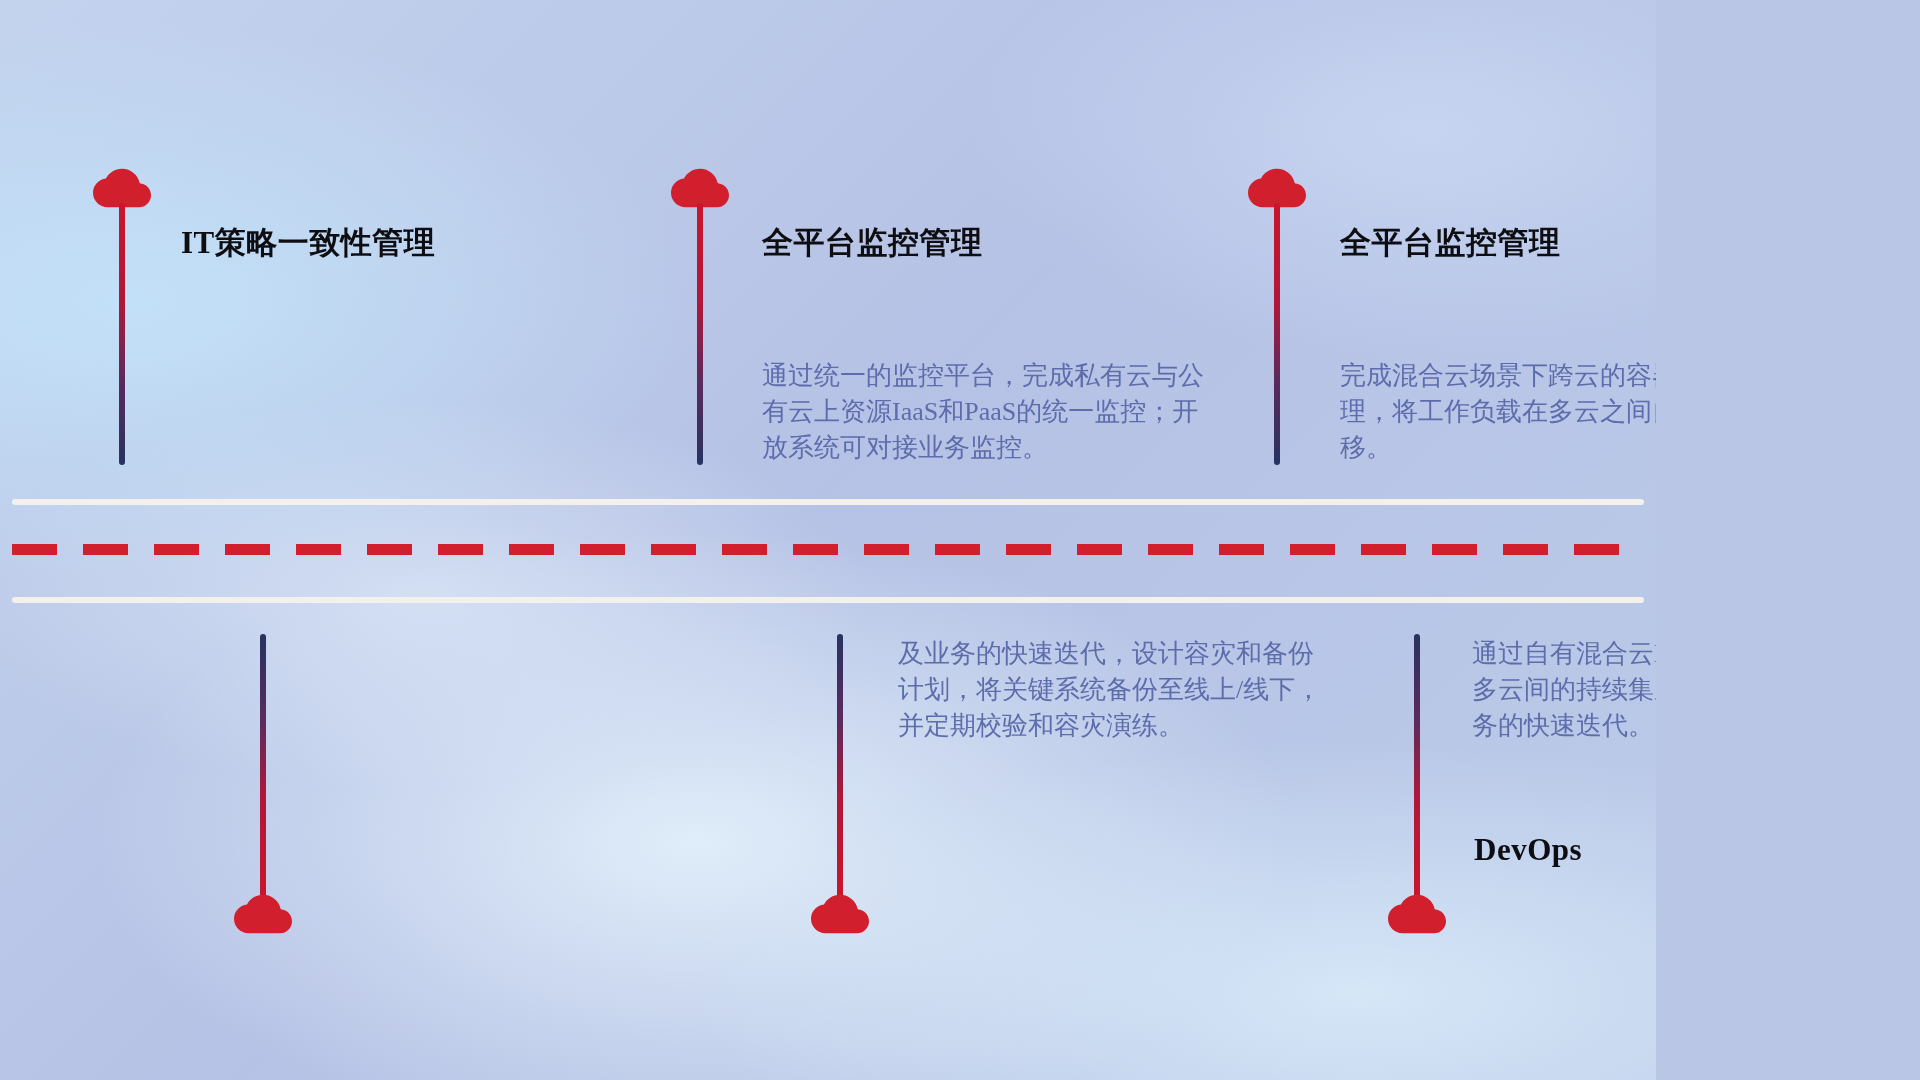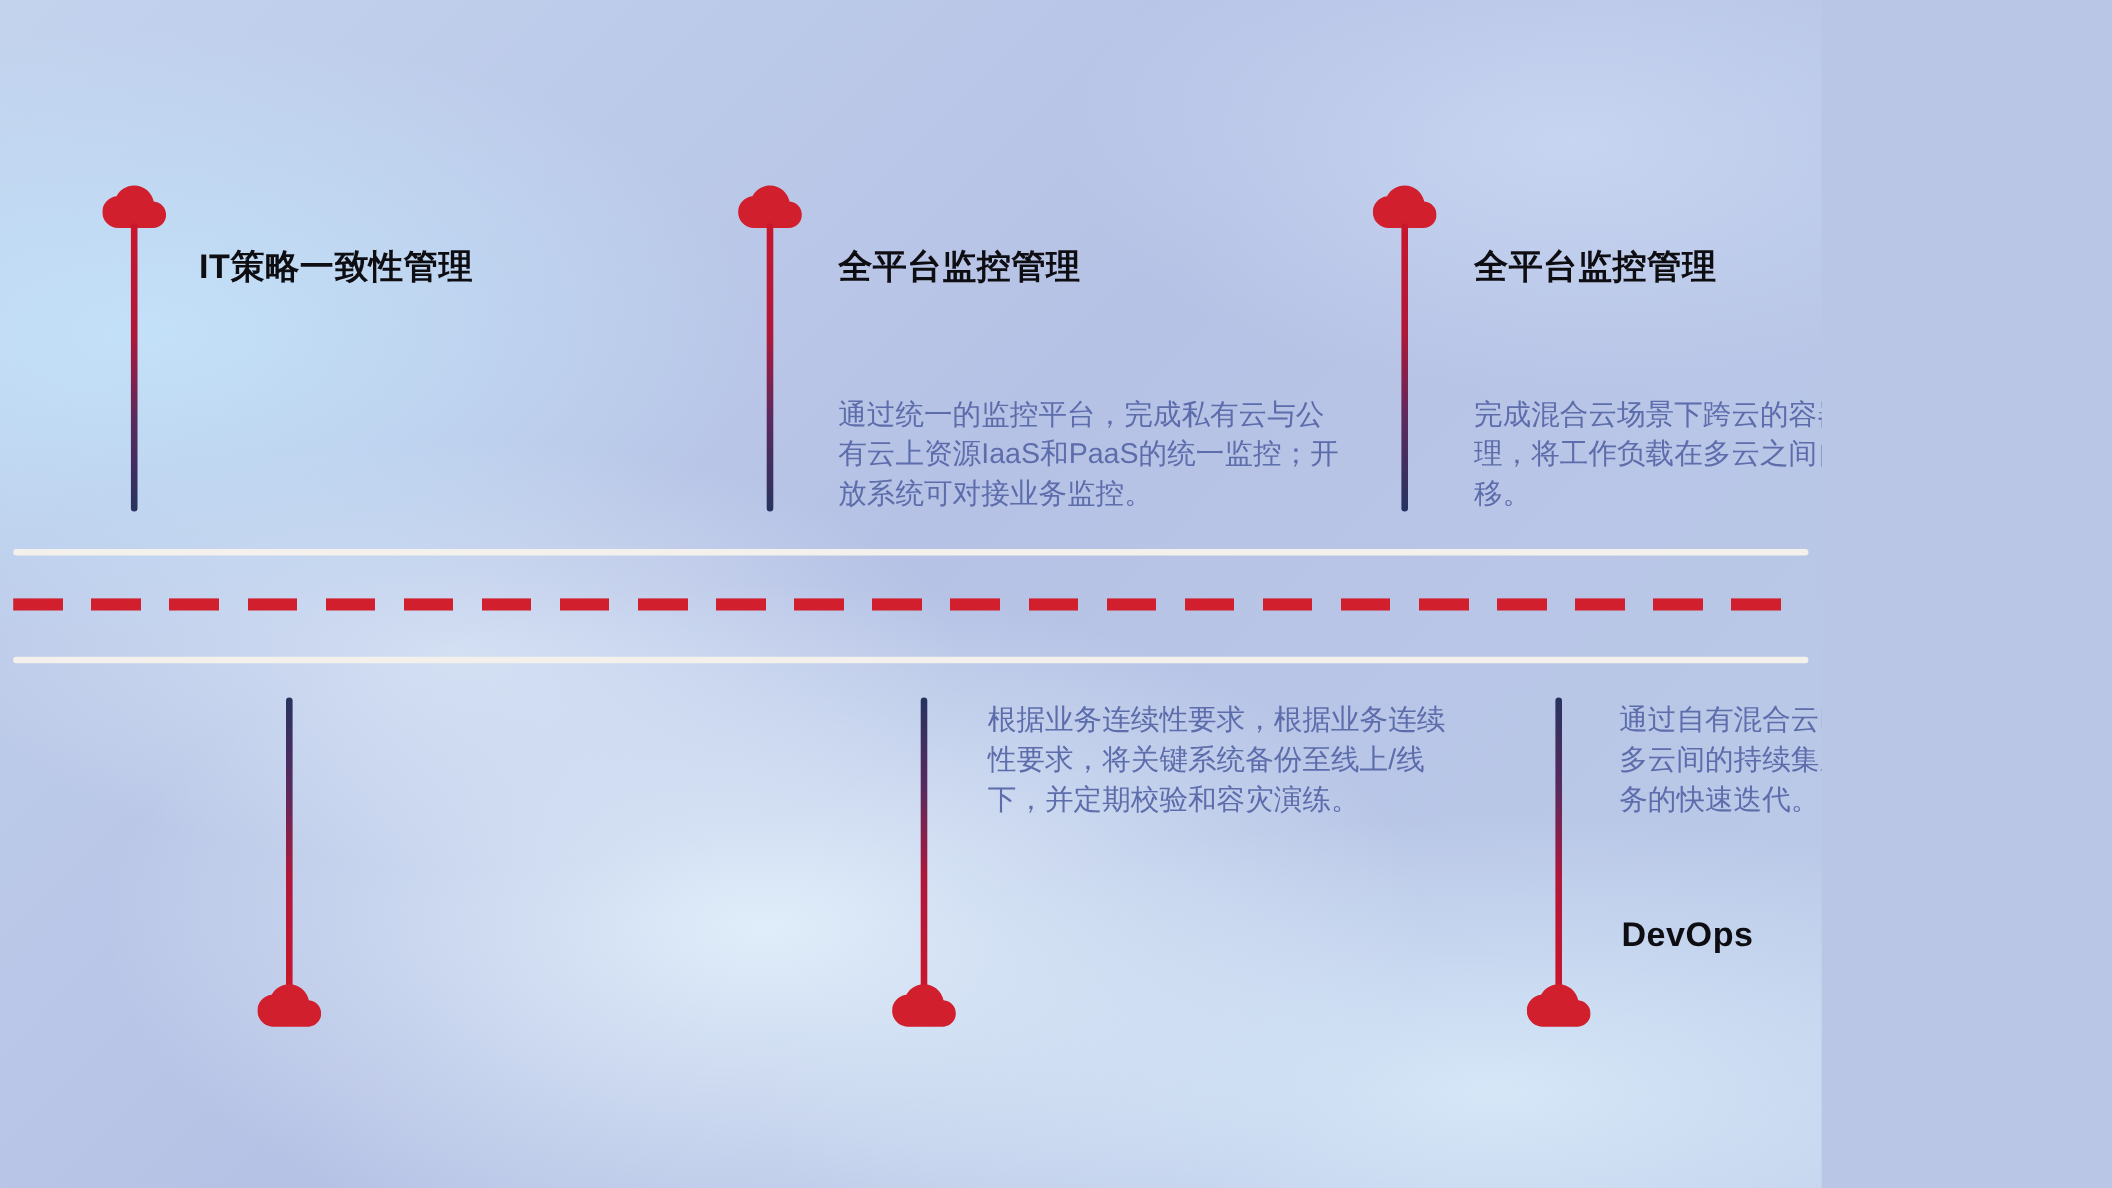--- a/index.html
+++ b/index.html
@@ -11,20 +11,21 @@
     position:relative;
     width:1656px;height:1080px;
     overflow:hidden;
     background:
       radial-gradient(ellipse 900px 450px at 8% 28%, rgba(195,228,250,0.85), rgba(195,228,250,0) 62%),
       radial-gradient(ellipse 1000px 520px at 42% 78%, rgba(228,242,252,0.9), rgba(228,242,252,0) 60%),
       radial-gradient(ellipse 760px 380px at 86% 12%, rgba(205,220,246,0.7), rgba(205,220,246,0) 60%),
       radial-gradient(ellipse 1100px 420px at 82% 92%, rgba(218,236,250,0.85), rgba(218,236,250,0) 60%),
       radial-gradient(ellipse 700px 300px at 25% 55%, rgba(230,242,252,0.55), rgba(230,242,252,0) 65%),
       linear-gradient(135deg,#c3d3ee 0%,#b6c2e5 48%,#bccbe9 100%);
+    font-family: Liberation Serif, serif;
   }
 
   
   .cloud{position:absolute;width:58px;height:40px;}
   .cloud path{fill:#d11f2d;}
 
   
   .stem{position:absolute;width:6px;border-radius:3px;}
   .stem-down{background:linear-gradient(180deg,#c9162c 0%,#b01739 38%,#5a2a5e 68%,#27335f 100%);}
   .stem-up{background:linear-gradient(0deg,#c9162c 0%,#b01739 38%,#5a2a5e 68%,#27335f 100%);}
@@ -102,21 +103,21 @@
 
   <div class="stem stem-up s-b1"></div>
   <svg class="cloud c-b1" viewBox="0 4 24 16" aria-hidden="true">
       <path d="M19.35 10.04C18.67 6.59 15.64 4 12 4 9.11 4 6.6 5.64 5.35 8.04 2.34 8.36 0 10.91 0 14c0 3.31 2.69 6 6 6h13c2.76 0 5-2.24 5-5 0-2.64-2.05-4.78-4.65-4.96z"></path>
     </svg>
 
   <div class="stem stem-up s-b2"></div>
   <svg class="cloud c-b2" viewBox="0 4 24 16" aria-hidden="true">
       <path d="M19.35 10.04C18.67 6.59 15.64 4 12 4 9.11 4 6.6 5.64 5.35 8.04 2.34 8.36 0 10.91 0 14c0 3.31 2.69 6 6 6h13c2.76 0 5-2.24 5-5 0-2.64-2.05-4.78-4.65-4.96z"></path>
     </svg>
-  <p class="desc d-b2">根据业务连续性要求，根据业务连续性要求，将关键系统备份至线上/线下，并定期校验和容灾演练。</p>
+  <p class="desc d-b2">及业务的快速迭代，设计容灾和备份计划，将关键系统备份至线上/线下，并定期校验和容灾演练。</p>
 
   <div class="stem stem-up s-b3"></div>
   <svg class="cloud c-b3" viewBox="0 4 24 16" aria-hidden="true">
       <path d="M19.35 10.04C18.67 6.59 15.64 4 12 4 9.11 4 6.6 5.64 5.35 8.04 2.34 8.36 0 10.91 0 14c0 3.31 2.69 6 6 6h13c2.76 0 5-2.24 5-5 0-2.64-2.05-4.78-4.65-4.96z"></path>
     </svg>
   <p class="desc d-b3">通过自有混合云DevOps平台，实现多云间的持续集成与持续交付，及业务的快速迭代。</p>
   <h2 class="title t-b3">DevOps</h2>
 
 </div>
 

